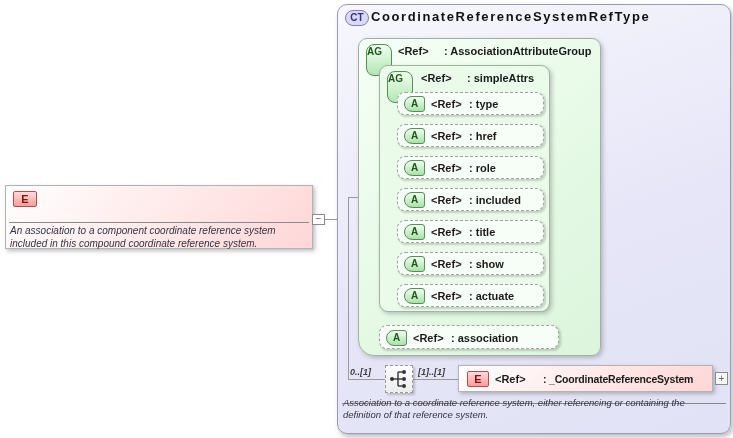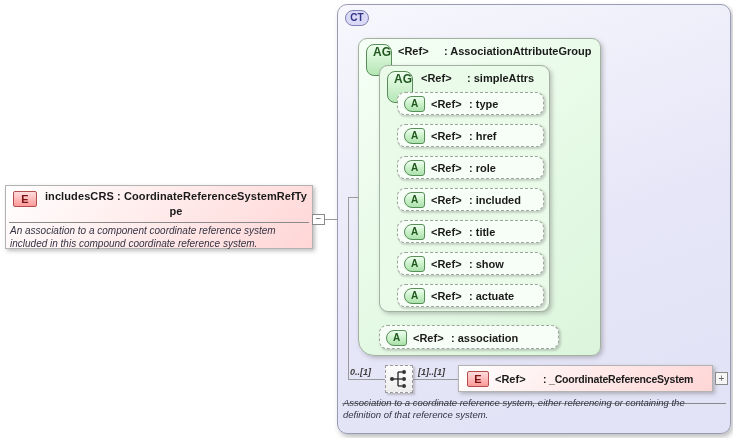--- a/index.html
+++ b/index.html
@@ -61,21 +61,21 @@
     position:absolute; border:1px solid #a2b1a2; border-radius:9px;
     background:linear-gradient(140deg,#f6fff6 0%,#e4f9e4 60%,#dcf4dc 100%);
     box-shadow:2px 2px 4px rgba(110,110,110,.4);
   }
   #ag-outer { left:20px; top:33px; width:243px; height:318px; border-bottom-left-radius:16px; }
   #ag-inner { left:20px; top:26px; width:171px; height:247px; background:#eafbe9; }
   .badge-ag {
     position:absolute; left:7px; top:5px; width:26px; height:32px;
     border:1px solid #588c58; border-radius:8px;
     background:linear-gradient(#eeffee,#b4e6b4);
-    color:#20571f; font-weight:bold; font-size:12px; text-align:right; line-height:14px;
+    color:#20571f; font-weight:bold; font-size:10px; text-align:left; line-height:14px;
   }
   .hdr-text {
     position:absolute; top:6px; display:flex; font-weight:bold; font-size:11px; color:#1a1a1a;
     white-space:nowrap;
   }
   .ref-col { width:46px; flex:none; }
 
   
   .attr-row {
     position:absolute; height:23px; border:1px dashed #9aa79a; border-radius:8px;
@@ -121,30 +121,30 @@
     font-style:italic; font-size:9.5px; color:#333344; line-height:1.25;
   }
 </style>
 </head>
 <body>
 
 <div id="canvas">
 
   <div id="left-elem" class="elem-box">
     <div class="badge-e" style="left:7px; top:5px;">E</div>
-    <div class="elem-title" style="left:36px; top:3px; width:268px; text-align:center;">includesCRS : CoordinateReferenceSystemRefType</div>
     <div class="sep" style="left:3px; right:3px; top:36px;"></div>
     <div class="desc" style="left:4px; top:39px; width:298px;">An association to a component coordinate reference system included in this compound coordinate reference system.</div>
   </div>
 
   <div class="toggle">−</div>
   <div class="line" style="left:325px; top:219px; width:24px; height:1px;"></div>
 
   <div id="ct-box">
     <div class="badge-ct">CT</div>
+    <div id="ct-title">CoordinateReferenceSystemRefType</div>
 
     <div class="line" style="left:10px; top:192px; width:1px; height:183px;"></div>
     <div class="line" style="left:10px; top:192px; width:11px; height:1px;"></div>
     <div class="line" style="left:10px; top:374px; width:38px; height:1px;"></div>
     <div class="line" style="left:75px; top:374px; width:46px; height:1px;"></div>
     <div class="line" style="left:30px; top:182px; width:1px; height:150px;"></div>
     <div class="line" style="left:30px; top:182px; width:11px; height:1px;"></div>
     <div class="line" style="left:30px; top:331px; width:11px; height:1px;"></div>
     <div class="line" style="left:47px; top:97px; width:1px; height:193px;"></div>
     <div class="line" style="left:47px; top:97px; width:11px; height:1px;"></div>

